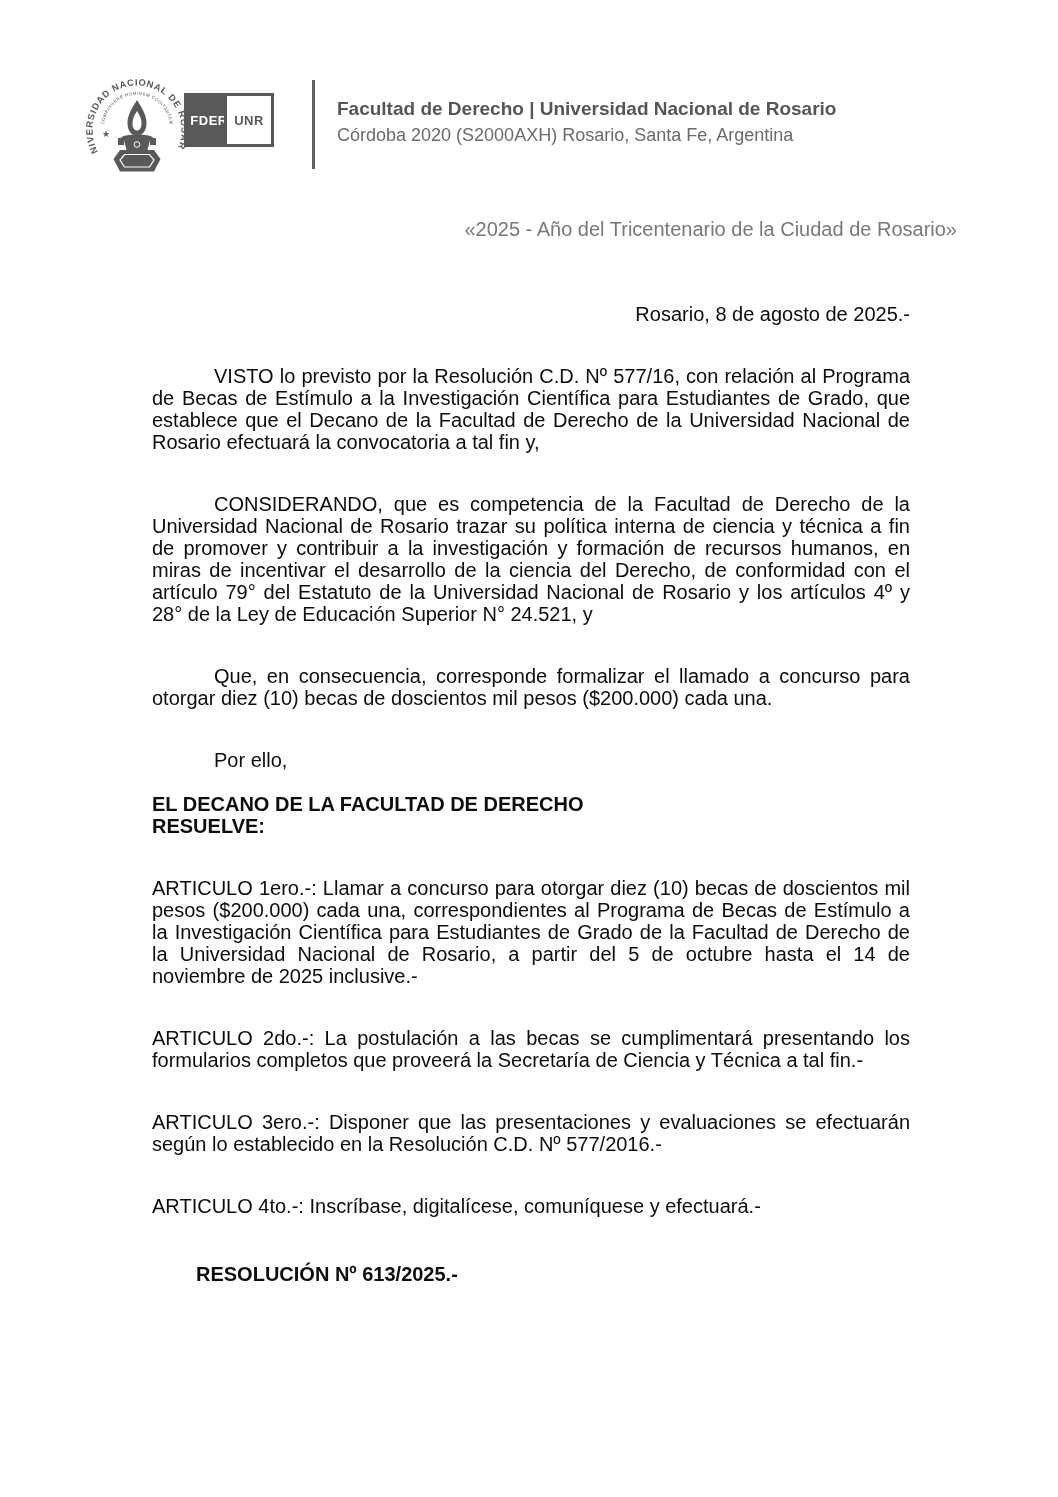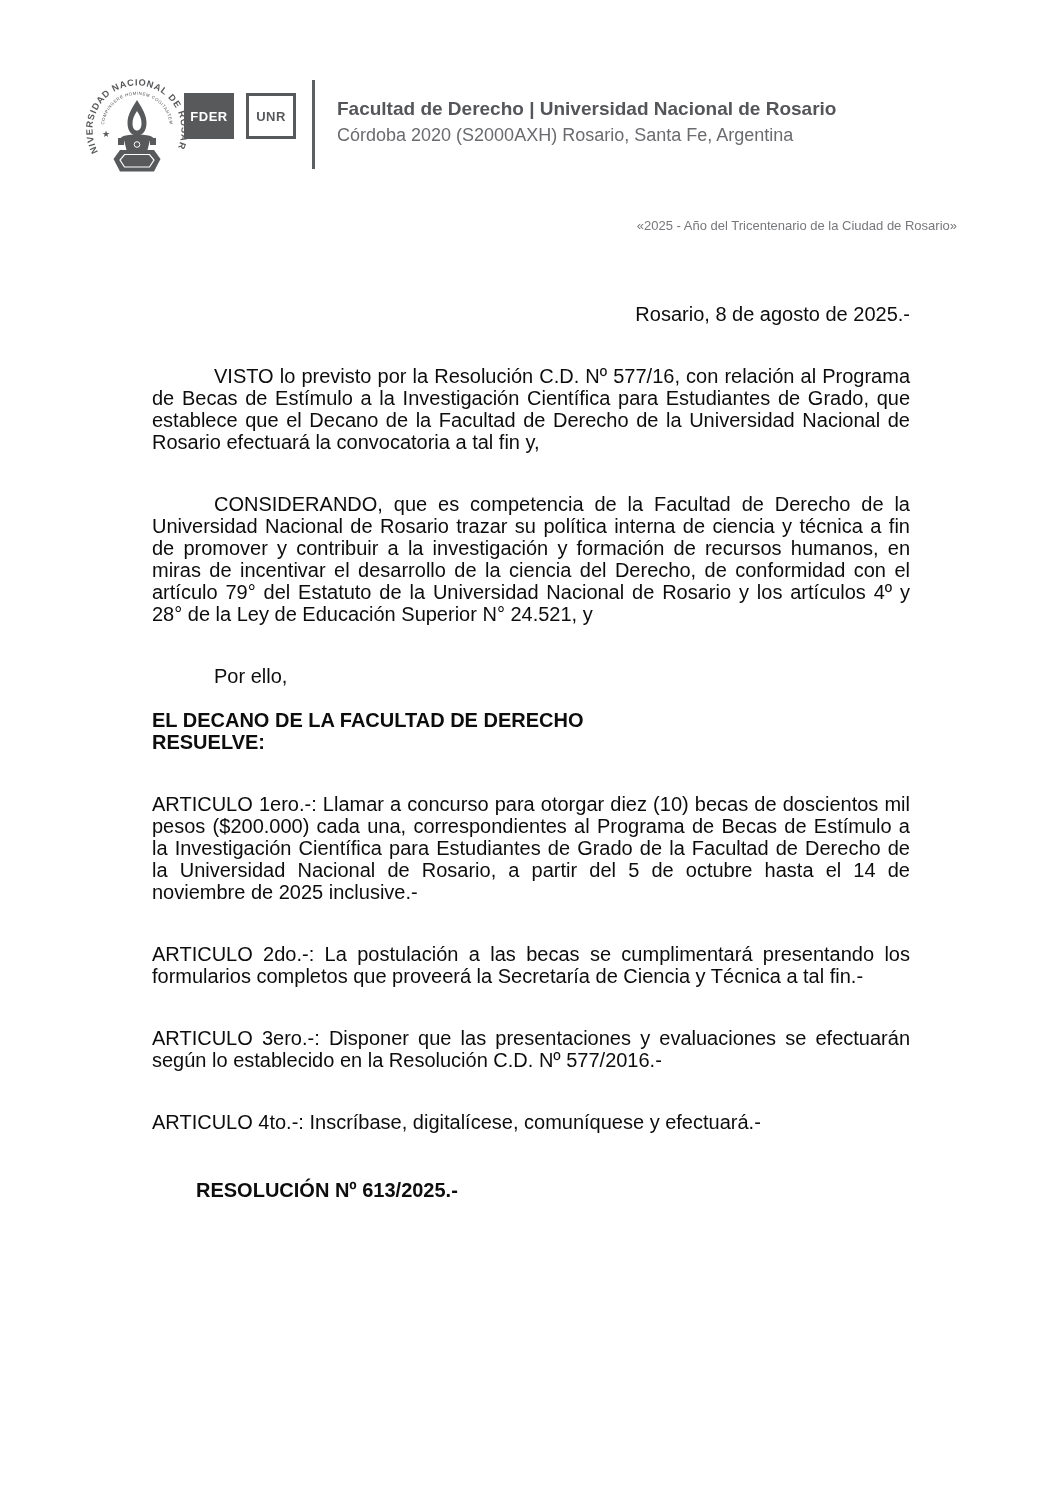--- a/index.html
+++ b/index.html
@@ -12,39 +12,39 @@
     background:#ffffff;
     font-family:"Liberation Sans", sans-serif;
     overflow:hidden;
   }
 
   
   .seal { position:absolute; left:84px; top:77px; }
 
   .logo-box {
     position:absolute;
-    width:50px; height:46px;
+    width:50px; height:54px;
     display:flex; align-items:center; justify-content:center;
     font-weight:bold; font-size:13px; letter-spacing:0.5px;
   }
   .box-fder { left:184px; top:93px; background:#58595B; color:#ffffff; }
-  .box-unr  { left:246px; top:93px; background:#ffffff; color:#58595B; border:3px solid #58595B; }
+  .box-unr  { left:224px; top:93px; background:#ffffff; color:#58595B; border:3px solid #58595B; }
 
   .header-divider {
     position:absolute; left:312px; top:80px;
     width:3px; height:89px; background:#5E5F62;
   }
 
   .header-text { position:absolute; left:337px; top:96px; white-space:nowrap; }
   .ht-title { font-size:19px; font-weight:bold; color:#55565A; line-height:26px; }
   .ht-line  { font-size:18px; color:#6A6B6E; line-height:26px; }
 
   .motto {
     position:absolute; right:101px; top:218px;
-    font-size:13px; color:#77787B; white-space:nowrap;
+    font-size:20px; color:#77787B; white-space:nowrap;
   }
 
   
   .body-col {
     position:absolute; left:152px; top:303px; width:758px;
     font-size:20px; line-height:22px; color:#0d0d0d;
   }
   .date-line { text-align:right; margin:0; }
   .para { text-align:justify; margin:40px 0 0 0; }
   .indent { text-indent:62px; }
@@ -94,20 +94,21 @@
     <div class="ht-line">Córdoba 2020 (S2000AXH) Rosario, Santa Fe, Argentina</div>
   </div>
 
   <div class="motto">«2025 - Año del Tricentenario de la Ciudad de Rosario»</div>
 
   <main class="body-col">
     <p class="date-line">Rosario, 8 de agosto de 2025.-</p>
 
     <p class="para indent">VISTO lo previsto por la Resolución C.D. Nº 577/16, con relación al Programa de Becas de Estímulo a la Investigación Científica para Estudiantes de Grado, que establece que el Decano de la Facultad de Derecho de la Universidad Nacional de Rosario efectuará la convocatoria a tal fin y,</p>
     <p class="para indent">CONSIDERANDO, que es competencia de la Facultad de Derecho de la Universidad Nacional de Rosario trazar su política interna de ciencia y técnica a fin de promover y contribuir a la investigación y formación de recursos humanos, en miras de incentivar el desarrollo de la ciencia del Derecho, de conformidad con el artículo 79° del Estatuto de la Universidad Nacional de Rosario y los artículos 4º y 28° de la Ley de Educación Superior N° 24.521, y</p>
+    <p class="para indent">Que, en consecuencia, corresponde formalizar el llamado a concurso para otorgar diez (10) becas de doscientos mil pesos ($200.000) cada una.</p>
     <p class="para indent">Por ello,</p>
 
     <div class="heading-block">
       <div>EL DECANO DE LA FACULTAD DE DERECHO</div>
       <div>RESUELVE:</div>
     </div>
 
     <p class="para">ARTICULO 1ero.-: Llamar a concurso para otorgar diez (10) becas de doscientos mil pesos ($200.000) cada una, correspondientes al Programa de Becas de Estímulo a la Investigación Científica para Estudiantes de Grado de la Facultad de Derecho de la Universidad Nacional de Rosario, a partir del 5 de octubre hasta el 14 de noviembre de 2025 inclusive.-</p>
     <p class="para">ARTICULO 2do.-: La postulación a las becas se cumplimentará presentando los formularios completos que proveerá la Secretaría de Ciencia y Técnica a tal fin.-</p>
     <p class="para">ARTICULO 3ero.-: Disponer que las presentaciones y evaluaciones se efectuarán según lo establecido en la Resolución C.D. Nº 577/2016.-</p>

